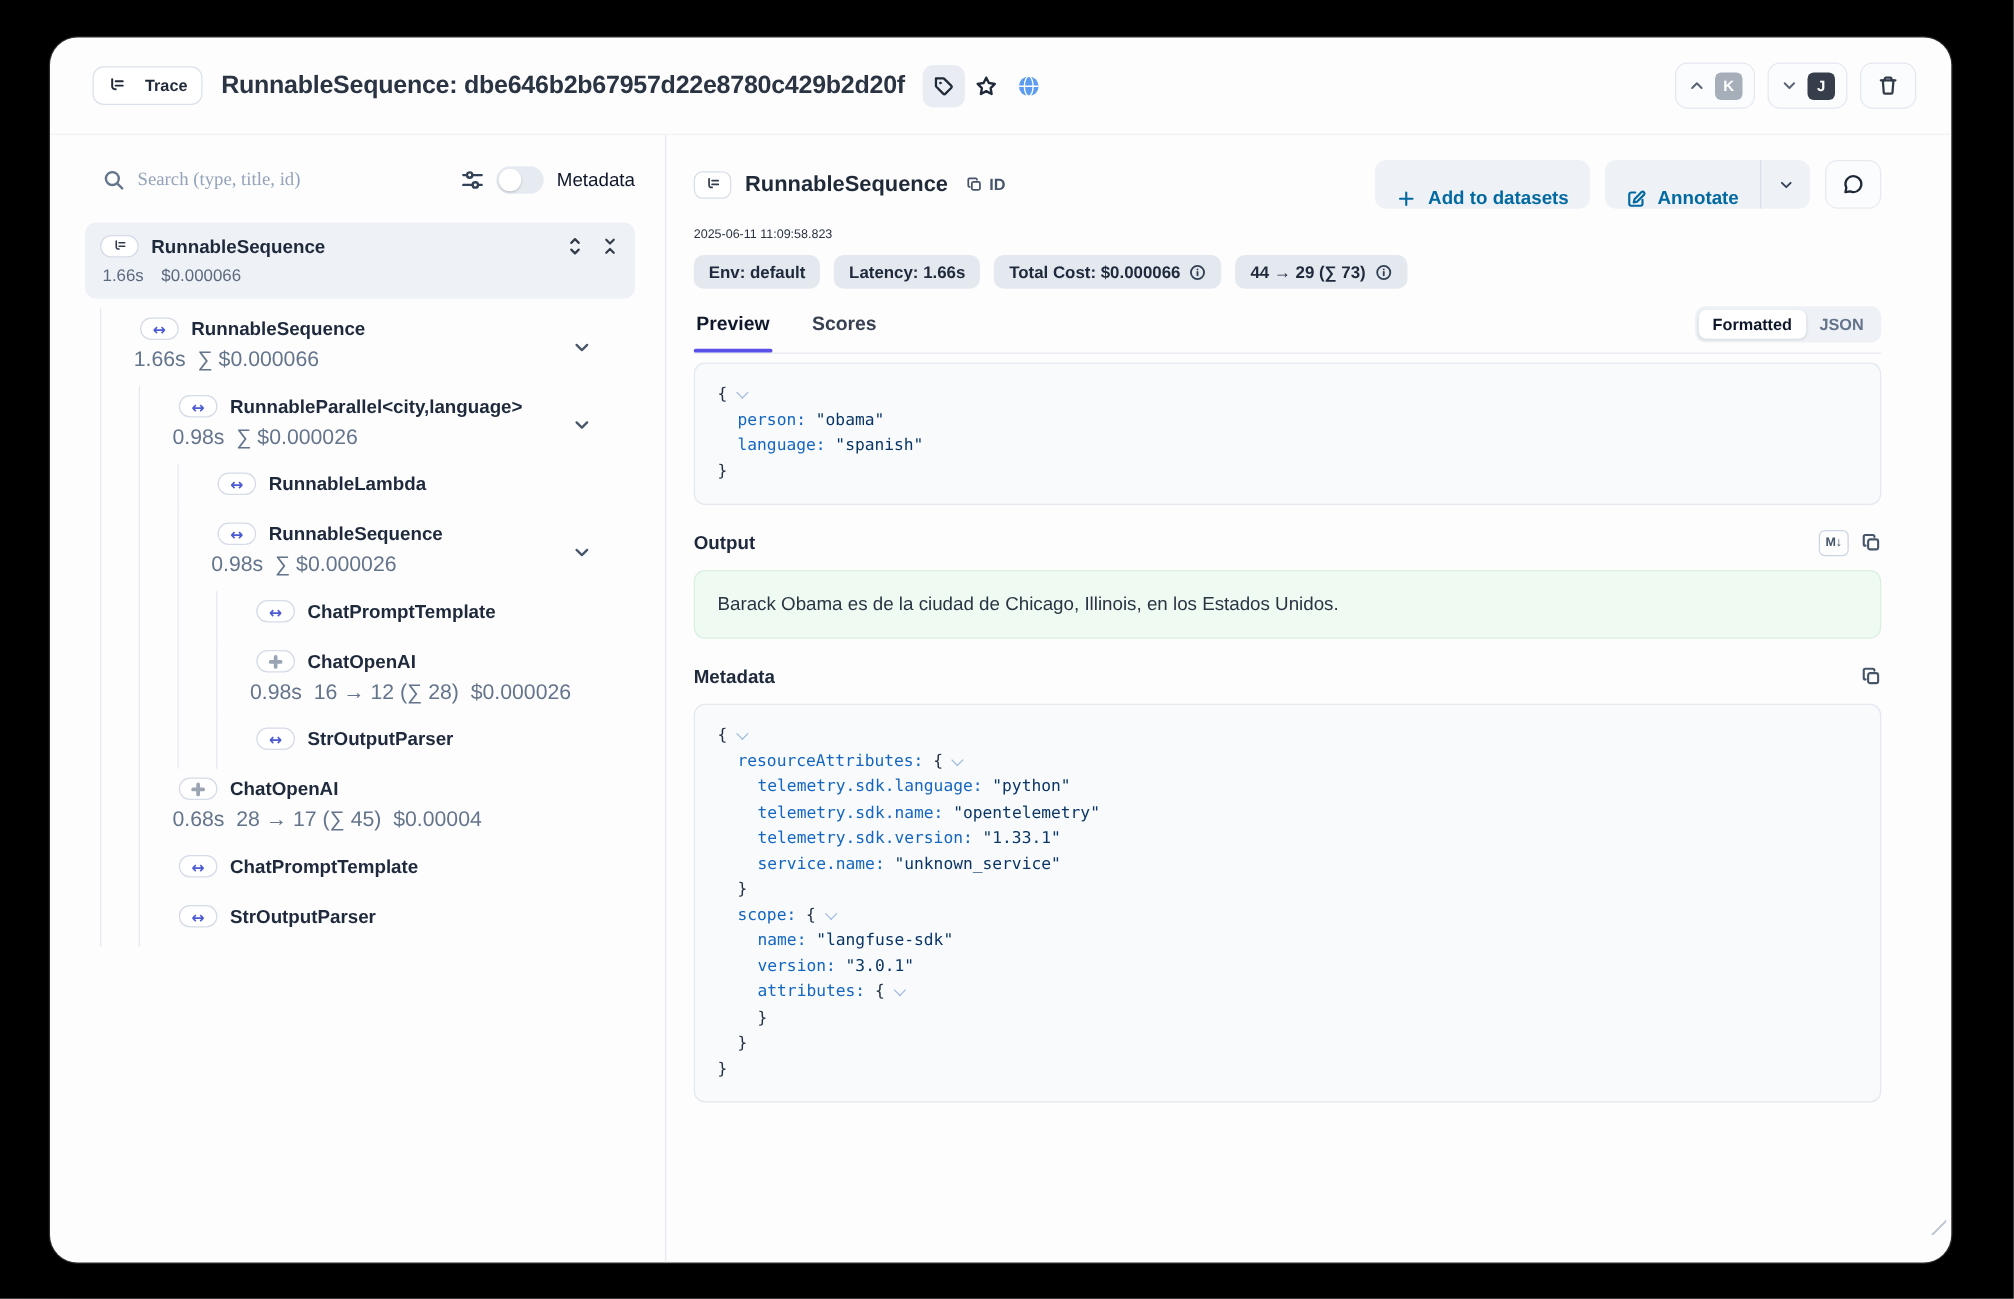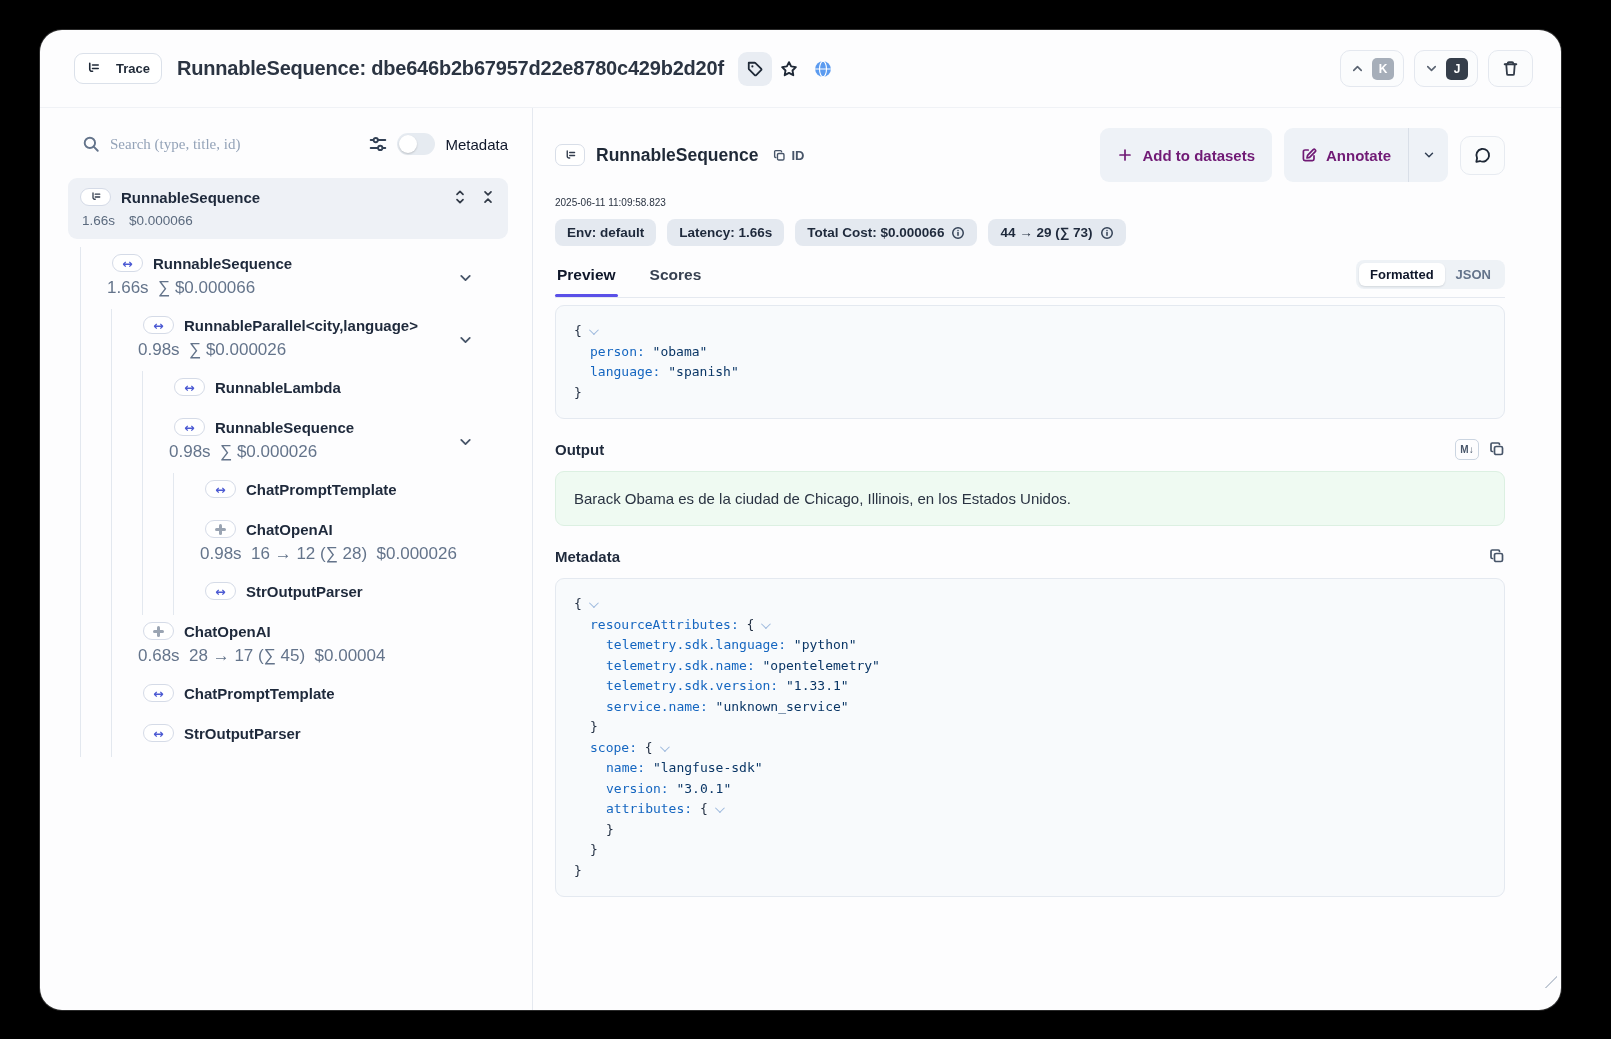--- a/index.html
+++ b/index.html
@@ -65,22 +65,22 @@
   .t-label { display:flex; align-items:center; gap:10px; height:28px; }
   .t-name { font-size:15px; font-weight:600; color:#1e293b; white-space:nowrap; }
   .t-sub { height:22px; display:flex; align-items:center; font-size:17px; color:#64748b; white-space:pre; }
   .t-chev { position:absolute; right:34px; top:50%; transform:translateY(-50%); width:17px; height:17px; color:#475569; cursor:pointer; }
 
   
   .obs-header { display:flex; align-items:center; gap:11px; }
   .obs-title { font-size:17.5px; font-weight:700; color:#1f2937; }
   .id-chip { display:flex; align-items:center; gap:5px; font-size:13px; font-weight:600; color:#475569; cursor:pointer; margin-left:4px; }
   .actions { margin-left:auto; display:flex; gap:12px; align-items:center; }
-  .btn { display:flex; align-items:center; gap:9px; height:54px; padding:0 17px; background:#eef2f7;
-    border:none; border-radius:9px; font-size:15px; font-weight:600; color:#701a75;
+  .btn { display:flex; align-items:flex-end; gap:9px; height:39px; padding:0 17px; background:#eef2f7;
+    border:none; border-radius:9px; font-size:15px; font-weight:600; color:#0369a1;
     font-family:"Liberation Sans", sans-serif; cursor:pointer; }
   .split { display:flex; align-items:stretch; background:#eef2f7; border-radius:9px; overflow:hidden; }
   .split .btn { background:transparent; border-radius:0; }
   .split .chev-part { display:flex; align-items:center; justify-content:center; width:40px;
     border-left:1px solid #d9dfe8; color:#334155; cursor:pointer; }
   .chatbtn { width:45px; height:39px; display:flex; align-items:center; justify-content:center;
     background:#fbfcfd; border:1px solid #e7ebf1; border-radius:10px; color:#1f2937; cursor:pointer; }
 
   .timestamp { margin-top:15px; font-size:10px; color:#2a3342; }
   .badges { margin-top:11px; display:flex; gap:11px; }

